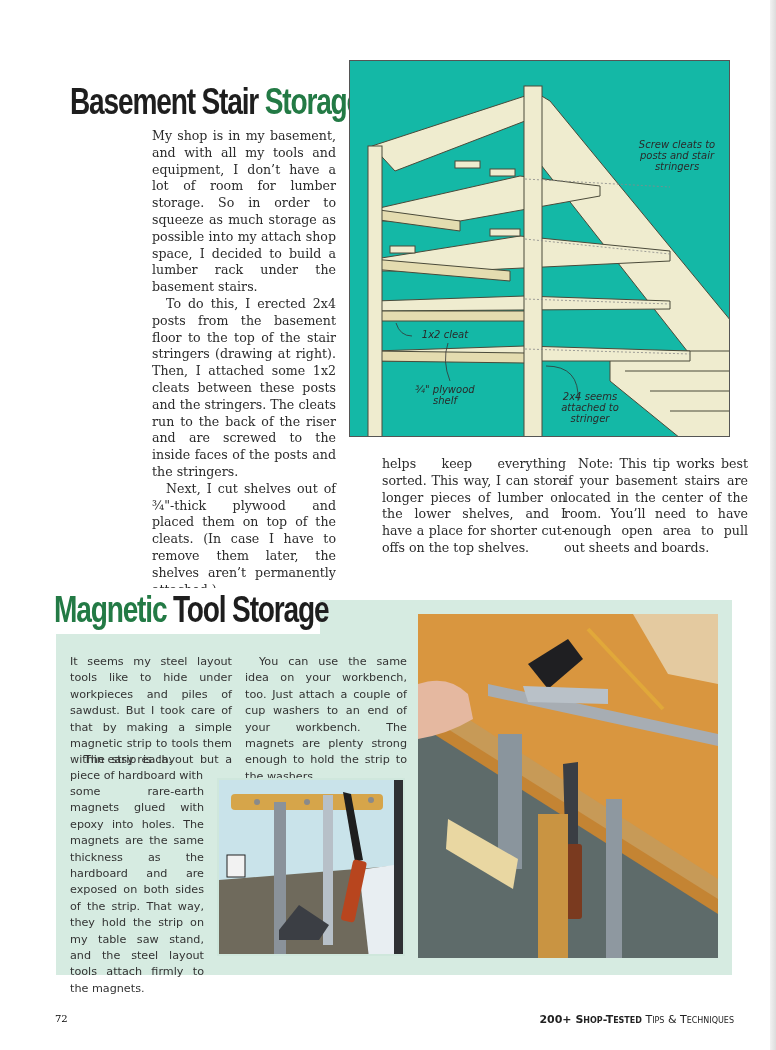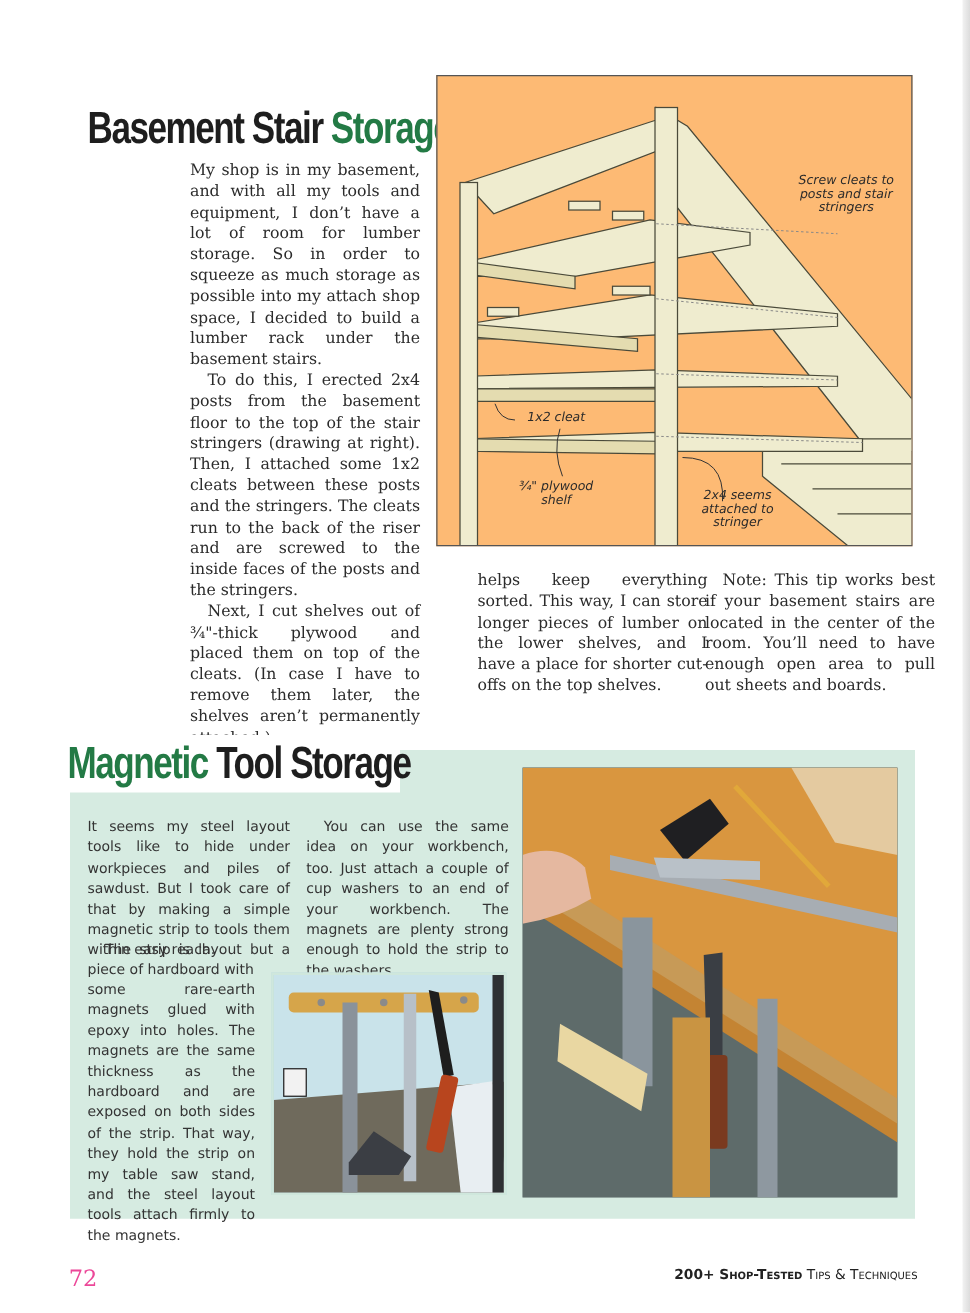--- a/index.html
+++ b/index.html
@@ -12,41 +12,41 @@
   .title1 { position: absolute; left: 70px; top: 80px; font-family: "Liberation Sans", sans-serif; font-size: 36px; letter-spacing: -1.5px; transform: scaleX(0.78); transform-origin: left top; white-space: nowrap; color: #1e1e1e; line-height: 44px; }
   .title1 .accent { color: #237a45; font-weight: bold; }
 
   .col { position: absolute; font-size: 12.6px; line-height: 16.8px; text-align: justify; color: #2b2b2b; }
   .col p { text-indent: 0; }
   .col p.ind { text-indent: 14px; }
   .col1 { left: 152px; top: 128px; width: 184px; }
   .col2 { left: 351px; top: 456px; width: 184px; margin-left: 31px; }
   .col3 { left: 564px; top: 456px; width: 184px; }
 
-  .drawing { position: absolute; left: 349px; top: 60px; width: 381px; height: 377px; border: 1px solid #555; background: #fdba74; overflow: hidden; }
+  .drawing { position: absolute; left: 349px; top: 60px; width: 381px; height: 377px; border: 1px solid #555; background: #14b8a6; overflow: hidden; }
   .drawing svg { position: absolute; left: 0; top: 0; }
   .callout { position: absolute; font-family: "DejaVu Sans", sans-serif; font-style: italic; font-size: 10px; line-height: 11px; color: #2a2a2a; text-align: center; }
 
   
   .panel2 { position: absolute; left: 56px; top: 600px; width: 676px; height: 375px; background: #d6ebe1; }
   .title2-box { position: absolute; left: 50px; top: 588px; width: 270px; height: 46px; background: #fff; }
   .title2 { position: absolute; left: 54px; top: 588px; font-family: "Liberation Sans", sans-serif; font-size: 36px; letter-spacing: -1.5px; transform: scaleX(0.78); transform-origin: left top; white-space: nowrap; line-height: 44px; color: #1e1e1e; }
   .title2 .accent { color: #237a45; font-weight: bold; }
 
   .scol { position: absolute; font-family: "DejaVu Sans", sans-serif; font-size: 11.2px; line-height: 16.4px; color: #333; text-align: justify; }
   .scol p.ind { text-indent: 14px; }
   .scol1 { left: 70px; top: 654px; width: 162px; }
   .scol2 { left: 245px; top: 654px; width: 162px; }
   .scol1b { left: 70px; top: 752px; width: 162px; }
   .scol1c { left: 70px; top: 784px; width: 134px; }
 
   .photo-small { position: absolute; left: 217px; top: 778px; width: 188px; height: 178px; border: 2px solid #cfe7dc; overflow: hidden; background: #b7d7df; }
   .photo-large { position: absolute; left: 418px; top: 614px; width: 300px; height: 344px; overflow: hidden; background: #5f6e6c; }
 
-  .footer-num { position: absolute; left: 55px; top: 1013px; font-size: 18px; color: #ec4899; }
+  .footer-num { position: absolute; left: 55px; top: 1013px; font-size: 10px; color: #000000; }
   .footer-title { position: absolute; right: 42px; top: 1013px; font-family: "DejaVu Sans", sans-serif; font-size: 11px; color: #222; white-space: nowrap; }
   .footer-title b { font-weight: bold; }
   .sc { font-variant: small-caps; }
 </style>
 </head>
 <body>
 
 <div class="page-edge"></div>
 
 <h1 class="title1">

